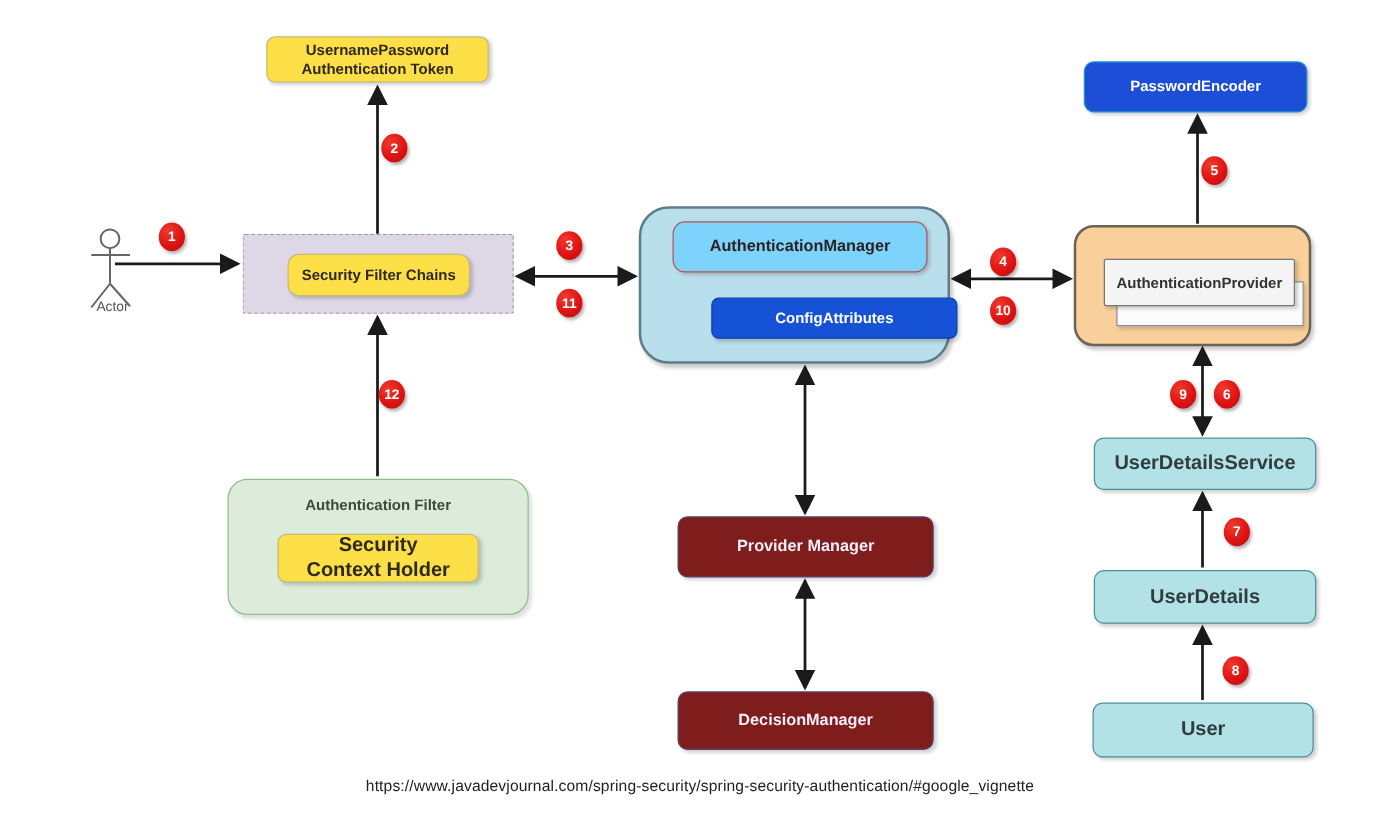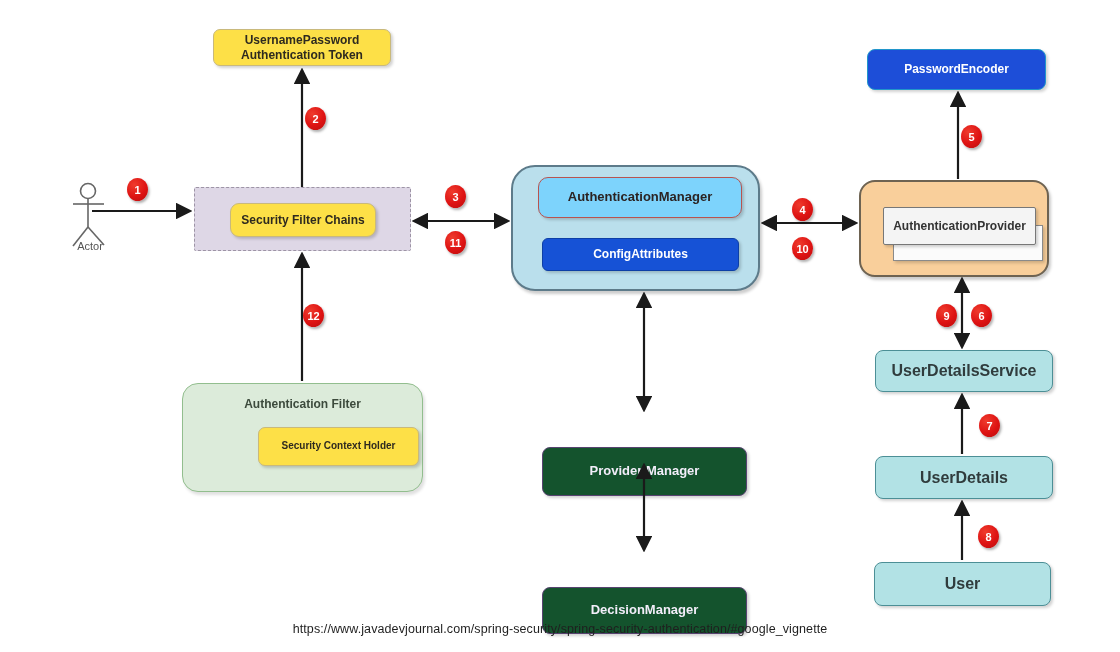--- a/index.html
+++ b/index.html
@@ -27,27 +27,27 @@
     position:absolute;box-sizing:border-box;background:#F9CF9B;
     border:2px solid #6E6352;border-radius:16px;
     box-shadow:2px 3px 3px rgba(0,0,0,0.2);
   }
   .green-group{
     position:absolute;box-sizing:border-box;background:#DCEBDA;
     border:1.6px solid #92BE8E;border-radius:16px;
     box-shadow:2px 3px 3px rgba(0,0,0,0.12);
   }
   .pink{background:#7dd3fc;border:1.5px solid #B85450;border-radius:10px;color:#2b2323;font-size:13px;}
-  .royal{background:#1652D6;border:1.5px solid #0D3FA6;border-radius:6px;color:#ffffff;}
+  .royal{background:#1652D6;border:1.5px solid #0D3FA6;border-radius:6px;color:#ffffff;margin-left:27px;}
   .sky{background:#1d4ed8;border:1.5px solid #2196CB;border-radius:8px;color:#ffffff;text-align:right;}
   .plain{background:#F4F4F4;border:1px solid #777777;border-radius:2px;color:#333333;font-weight:600;}
   .plain-back{position:absolute;box-sizing:border-box;background:#FBFBFB;border:1px solid #8a8a8a;
     box-shadow:2px 2px 3px rgba(0,0,0,0.18);}
   .cyan{background:#B2E2E5;border:1.6px solid #4C8F96;border-radius:8px;color:#303c3d;font-size:16px;}
-  .purple{background:#14532d;border:1.5px solid #574370;border-radius:8px;color:#f3eefa;font-size:13px;margin-top:34px;}
+  .purple{background:#7f1d1d;border:1.5px solid #574370;border-radius:8px;color:#f3eefa;font-size:13px;}
   .group-label{
     position:absolute;text-align:center;font-weight:600;font-size:12px;color:#3c4a3c;
   }
   .badge{
     position:absolute;width:21px;height:23px;border-radius:50%;
     background:radial-gradient(circle at 35% 30%, #ef3b2d 0%, #DE1313 55%, #b80d0d 100%);
     color:#ffffff;font-weight:bold;font-size:11px;
     display:flex;align-items:center;justify-content:center;
     box-shadow:1.5px 2px 2.5px rgba(0,0,0,0.3);z-index:7;
   }
@@ -84,21 +84,21 @@
 
   <div class="plain-back" style="left:893px;top:225px;width:150px;height:36px;"></div>
   <div class="node plain" style="left:883px;top:207px;width:153px;height:38px;">AuthenticationProvider</div>
 
   <div class="node cyan" style="left:875px;top:350px;width:178px;height:42px;">UserDetailsService</div>
 
   <div class="node cyan" style="left:875px;top:456px;width:178px;height:43px;">UserDetails</div>
 
   <div class="node cyan" style="left:874px;top:562px;width:177px;height:44px;">User</div>
 
-  <div class="node cream" style="left:222px;top:427px;width:161px;height:39px;padding:16px 16px;font-size:10px;margin-left:36px;">Security Context Holder</div>
+  <div class="node cream" style="left:222px;top:427px;width:161px;height:39px;padding:16px 16px;font-size:16px;">Security Context Holder</div>
 
   <div class="node purple" style="left:542px;top:413px;width:205px;height:49px;">Provider Manager</div>
 
   <div class="node purple" style="left:542px;top:553px;width:205px;height:47px;">DecisionManager</div>
 
   <svg class="overlay" width="1120" height="652" viewBox="0 0 1120 652">
     <defs>
       <marker id="ah" viewBox="0 0 10 10" refX="8.5" refY="5" markerWidth="7.5" markerHeight="7.5" orient="auto-start-reverse">
         <path d="M0,0 L10,5 L0,10 z" fill="#1a1a1a"></path>
       </marker>

